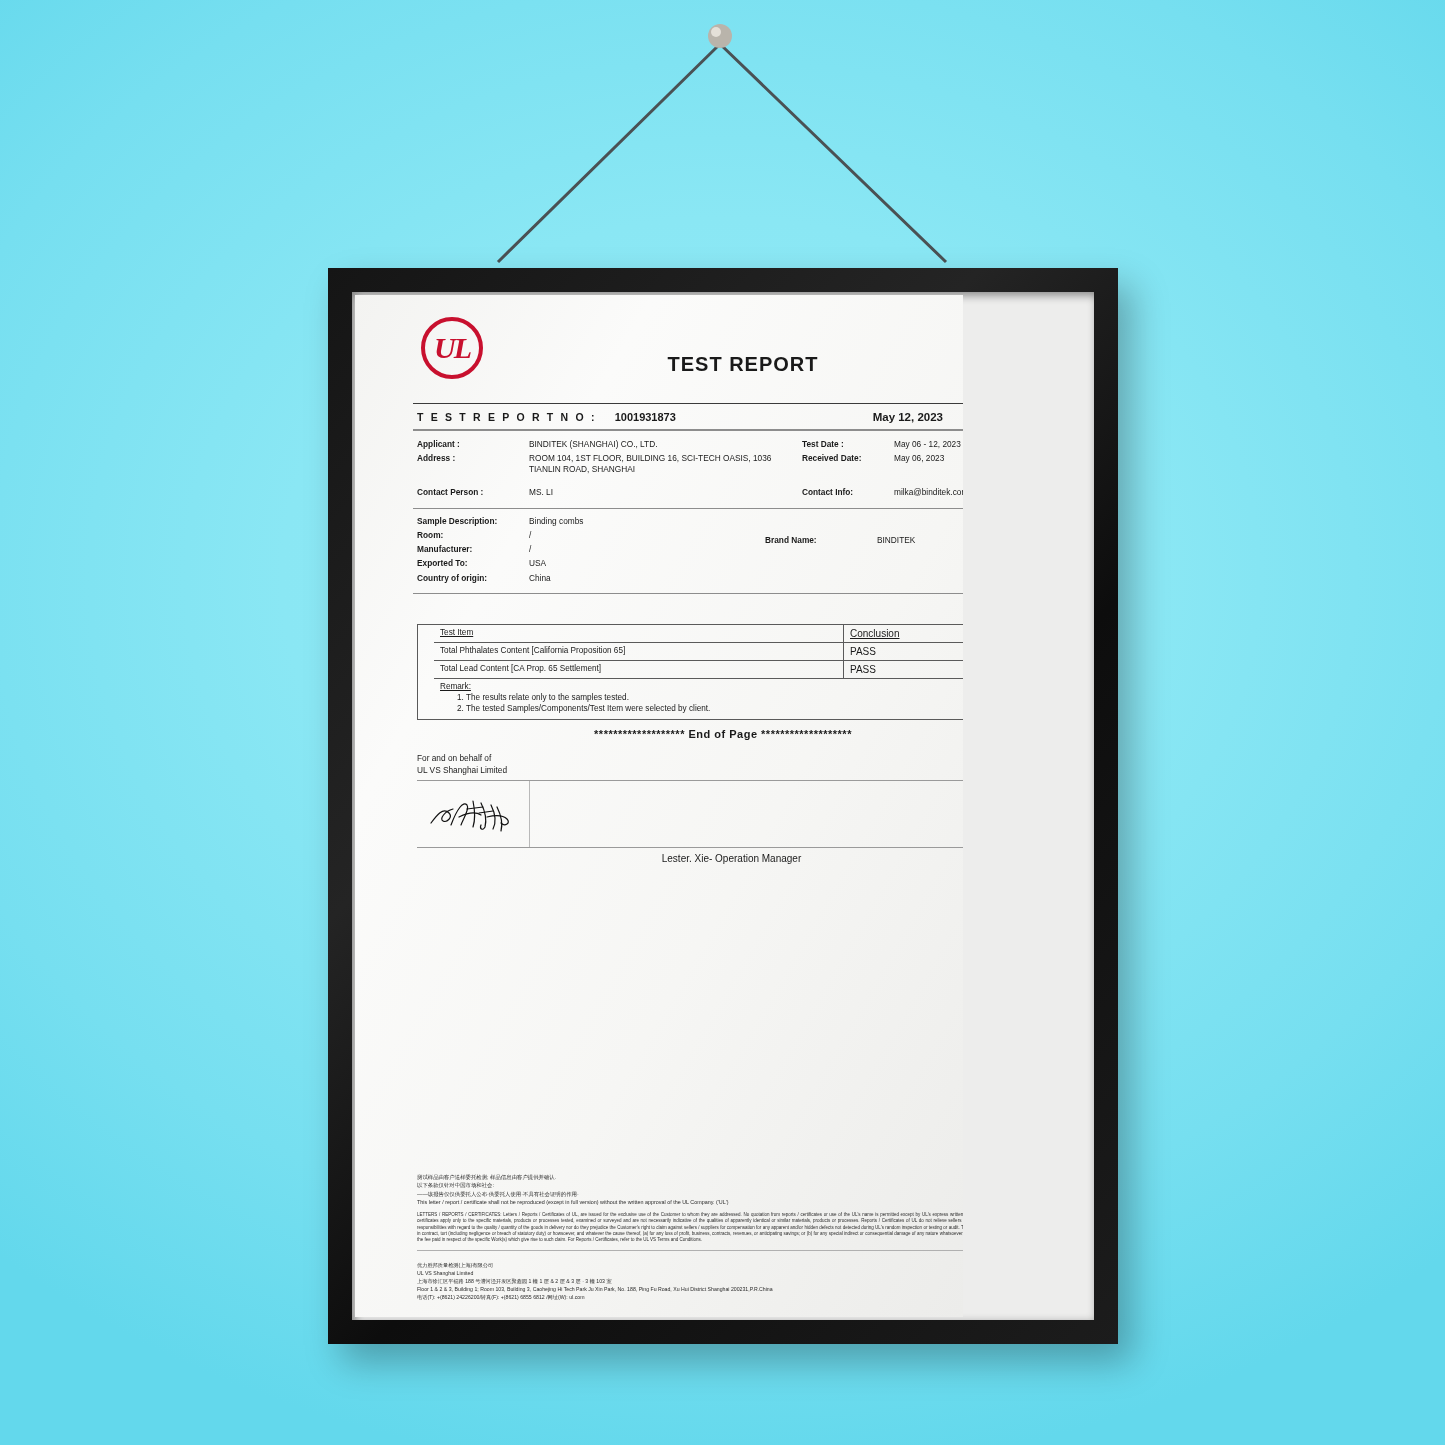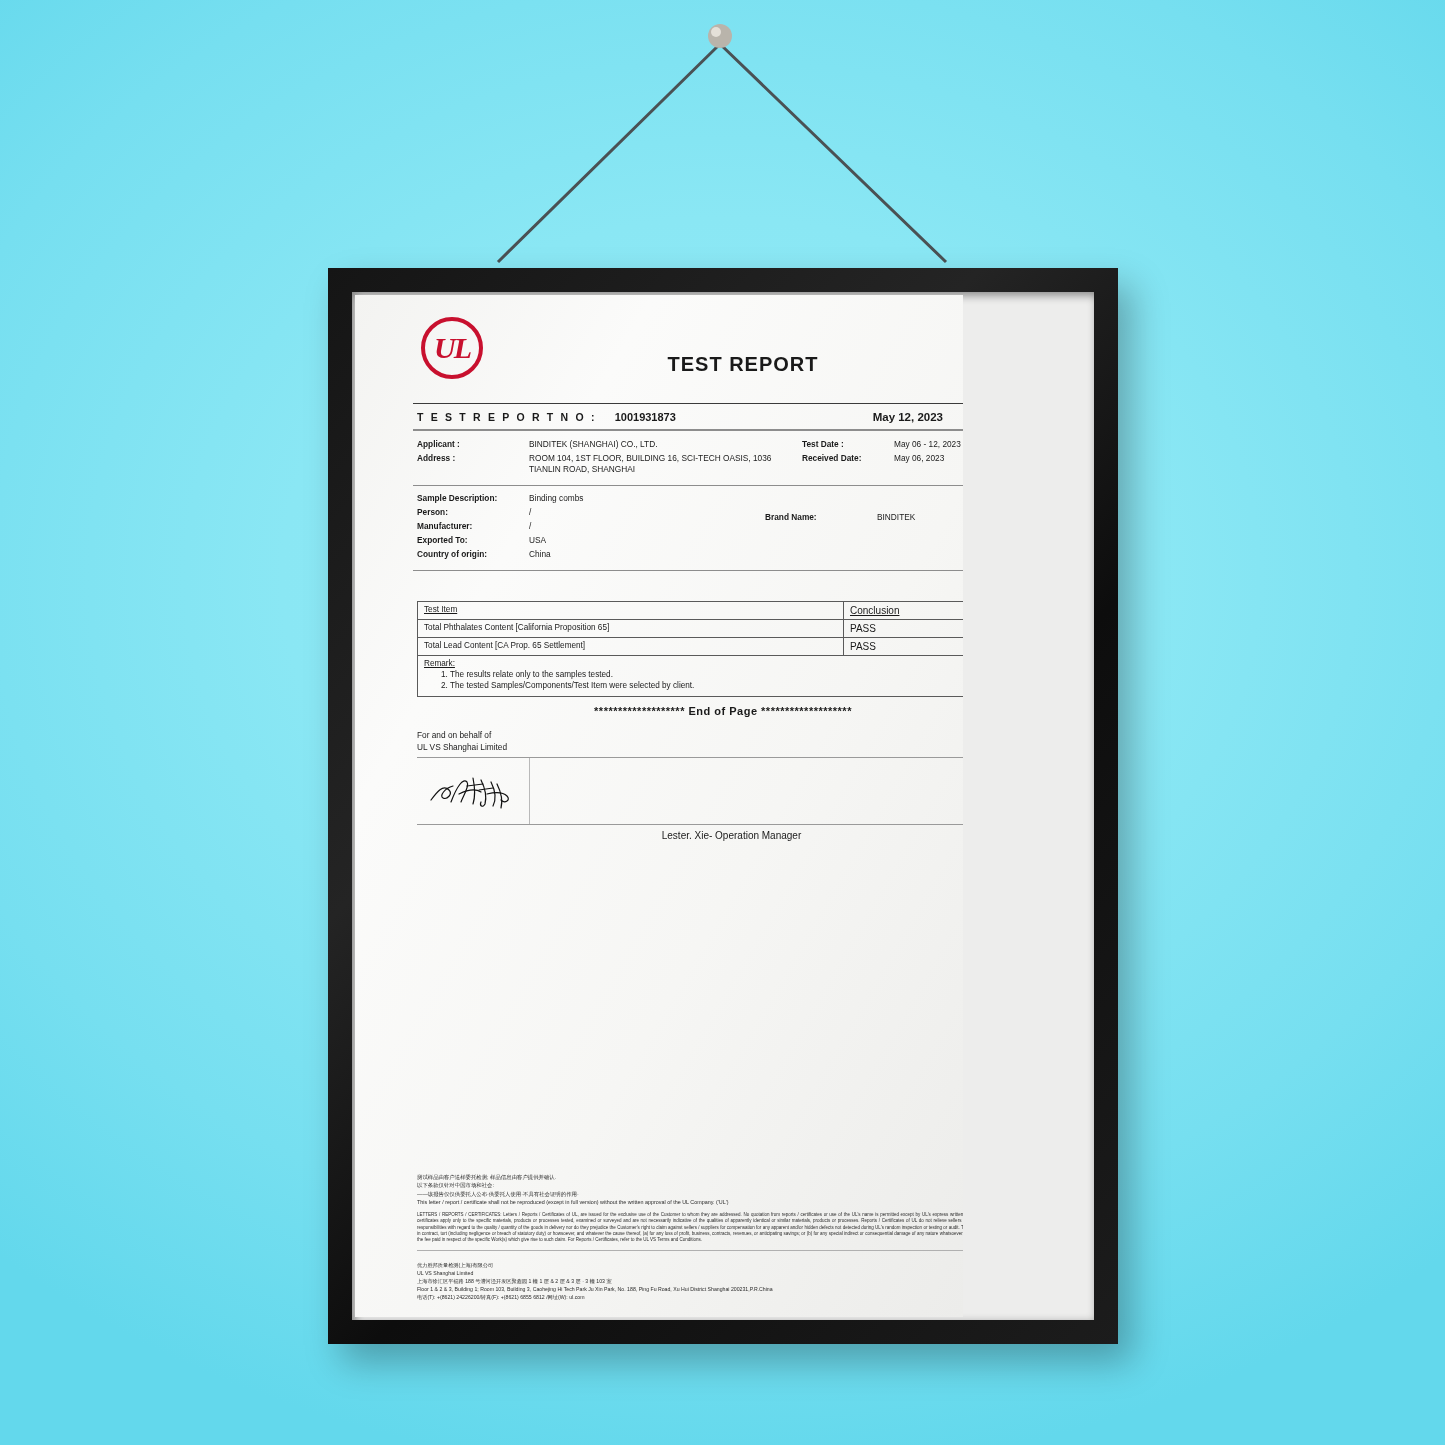--- a/index.html
+++ b/index.html
@@ -194,20 +194,21 @@
     font-size: 8.3px;
     width: 112px;
     flex: 0 0 112px;
   }
   .brandrow .v { font-size: 8.3px; }
 
   
   .rtable {
     margin: 30px 4px 0 4px;
     border: 1px solid #5a5a5a;
+    padding-left: 16px;
   }
   .rtable .trow {
     display: flex;
     border-bottom: 1px solid #5a5a5a;
   }
   .rtable .trow:last-child { border-bottom: none; }
   .rtable .c1 {
     flex: 1;
     padding: 3px 6px;
     font-size: 8.2px;
@@ -361,30 +362,44 @@
             <div class="k">Test Date :</div>
             <div class="v">May 06 - 12, 2023</div>
           </div>
           <div class="fld">
             <div class="k">Received Date:</div>
             <div class="v">May 06, 2023</div>
           </div>
         </div>
       </div>
 
+      <div style="display:flex;padding:2px 4px 7px 4px;">
+        <div class="col-l">
+          <div class="fld">
+            <div class="k">Contact Person :</div>
+            <div class="v">MS. LI</div>
+          </div>
+        </div>
+        <div class="col-r">
+          <div class="fld">
+            <div class="k">Contact Info:</div>
+            <div class="v">milka@binditek.com</div>
+          </div>
+        </div>
+      </div>
 
       <div class="rule-thin"></div>
 
       <div class="block2">
         <div class="fld">
           <div class="k">Sample Description:</div>
           <div class="v">Binding combs</div>
         </div>
         <div class="fld">
-          <div class="k">Person:</div>
+          <div class="k">Room:</div>
           <div class="v">/</div>
         </div>
         <div class="fld">
           <div class="k">Manufacturer:</div>
           <div class="v">/</div>
         </div>
         <div class="fld">
           <div class="k">Exported To:</div>
           <div class="v">USA</div>
         </div>

